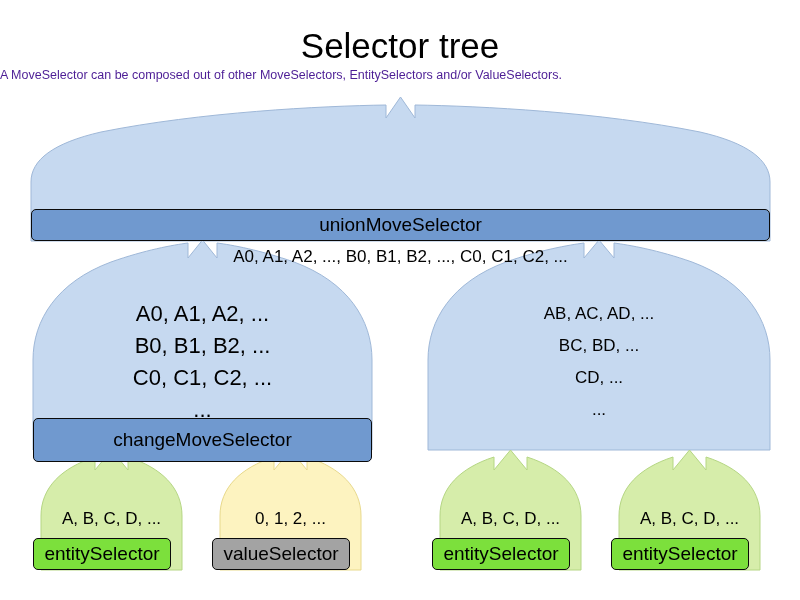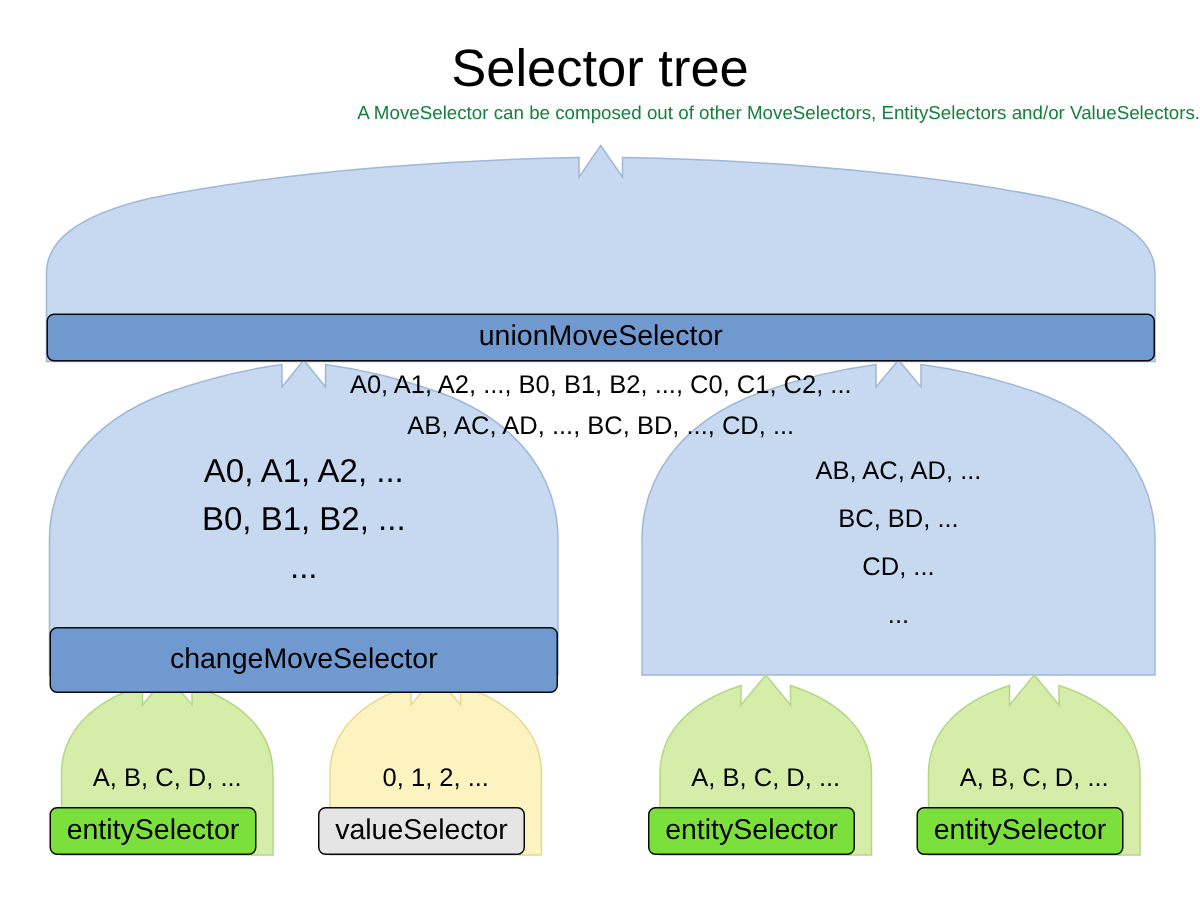--- a/index.html
+++ b/index.html
@@ -31,24 +31,24 @@
     font-weight: normal;
     line-height: 40px;
     letter-spacing: 0px;
     color: #000;
   }
   .subtitle {
     position: absolute;
     left: 0;
     top: 68px;
     width: 800px;
-    text-align: right;
+    text-align: left;
     font-size: 12.5px;
     line-height: 15px;
-    color: #15803d;
+    color: #4c1d95;
   }
 
   
   .node {
     position: absolute;
   }
   .balloon {
     position: absolute;
     left: 0;
     top: 0;
@@ -74,21 +74,21 @@
     border-radius: 5px;
     display: flex;
     align-items: center;
     justify-content: center;
     z-index: 3;
     color: #000;
     overflow: hidden;
   }
   .bar-blue   { background: #7099cf; }
   .bar-green  { background: #7ce03c; }
-  .bar-yellow { background: #e5e5e5; }
+  .bar-yellow { background: #a3a3a3; }
 
   
   #node-union { left: 31px; top: 96px; width: 739px; height: 145px; }
   #node-union .node-body-text { top: 147px; font-size: 17px; line-height: 27px; }
   #node-union .bar { left: 0px; top: 113px; width: 739px; height: 32px; font-size: 19px; align-items: center; }
 
   #node-change { left: 33px; top: 240px; width: 339px; height: 210px; }
   #node-change .node-body-text { top: 58px; font-size: 22px; line-height: 32px; }
   #node-change .bar { left: 0px; top: 178px; width: 339px; height: 44px; font-size: 19px; }
 
@@ -114,36 +114,36 @@
   <div class="subtitle">A MoveSelector can be composed out of other MoveSelectors, EntitySelectors and/or ValueSelectors.</div>
 
   <div class="node" id="node-union">
     <svg class="balloon" width="739" height="145" viewBox="0 0 739 145" preserveAspectRatio="none">
       <path d="M 0 145 L 0 86 C 0 64 22 47 70 36 C 170 16 290 10 355 9
                L 355 22 L 369.5 1 L 384 22 L 384 9
                C 449 10 569 16 669 36 C 717 47 739 64 739 86 L 739 145 Z" fill="#c6d9f0" stroke="#9fb8d8" stroke-width="1"></path>
     </svg>
     <div class="node-body-text">
       <span class="line">A0, A1, A2, ..., B0, B1, B2, ..., C0, C1, C2, ...</span>
-      <span class="line">AB, AC, AD, ..., BC, BD, ..., CD, ...</span>
     </div>
     <div class="bar bar-blue">
       <span>unionMoveSelector</span>
     </div>
   </div>
 
   <div class="node" id="node-change">
     <svg class="balloon" width="339" height="210" viewBox="0 0 339 210" preserveAspectRatio="none">
       <path d="M 0 210 L 0 120 C 0 80 24 42 78 22 C 112 10 140 5 155 3
                L 155 18 L 169.5 0 L 184 18 L 184 3
                C 199 5 227 10 261 22 C 315 42 339 80 339 120 L 339 210 Z" fill="#c6d9f0" stroke="#9fb8d8" stroke-width="1"></path>
     </svg>
     <div class="node-body-text">
       <span class="line">A0, A1, A2, ...</span>
       <span class="line">B0, B1, B2, ...</span>
+      <span class="line">C0, C1, C2, ...</span>
       <span class="line">...</span>
     </div>
     <div class="bar bar-blue">
       <span>changeMoveSelector</span>
     </div>
   </div>
 
   <div class="node" id="node-swap">
     <svg class="balloon" width="342" height="210" viewBox="0 0 342 210" preserveAspectRatio="none">
       <path d="M 0 210 L 0 120 C 0 80 24 42 78 22 C 112 10 141 5 156 3

